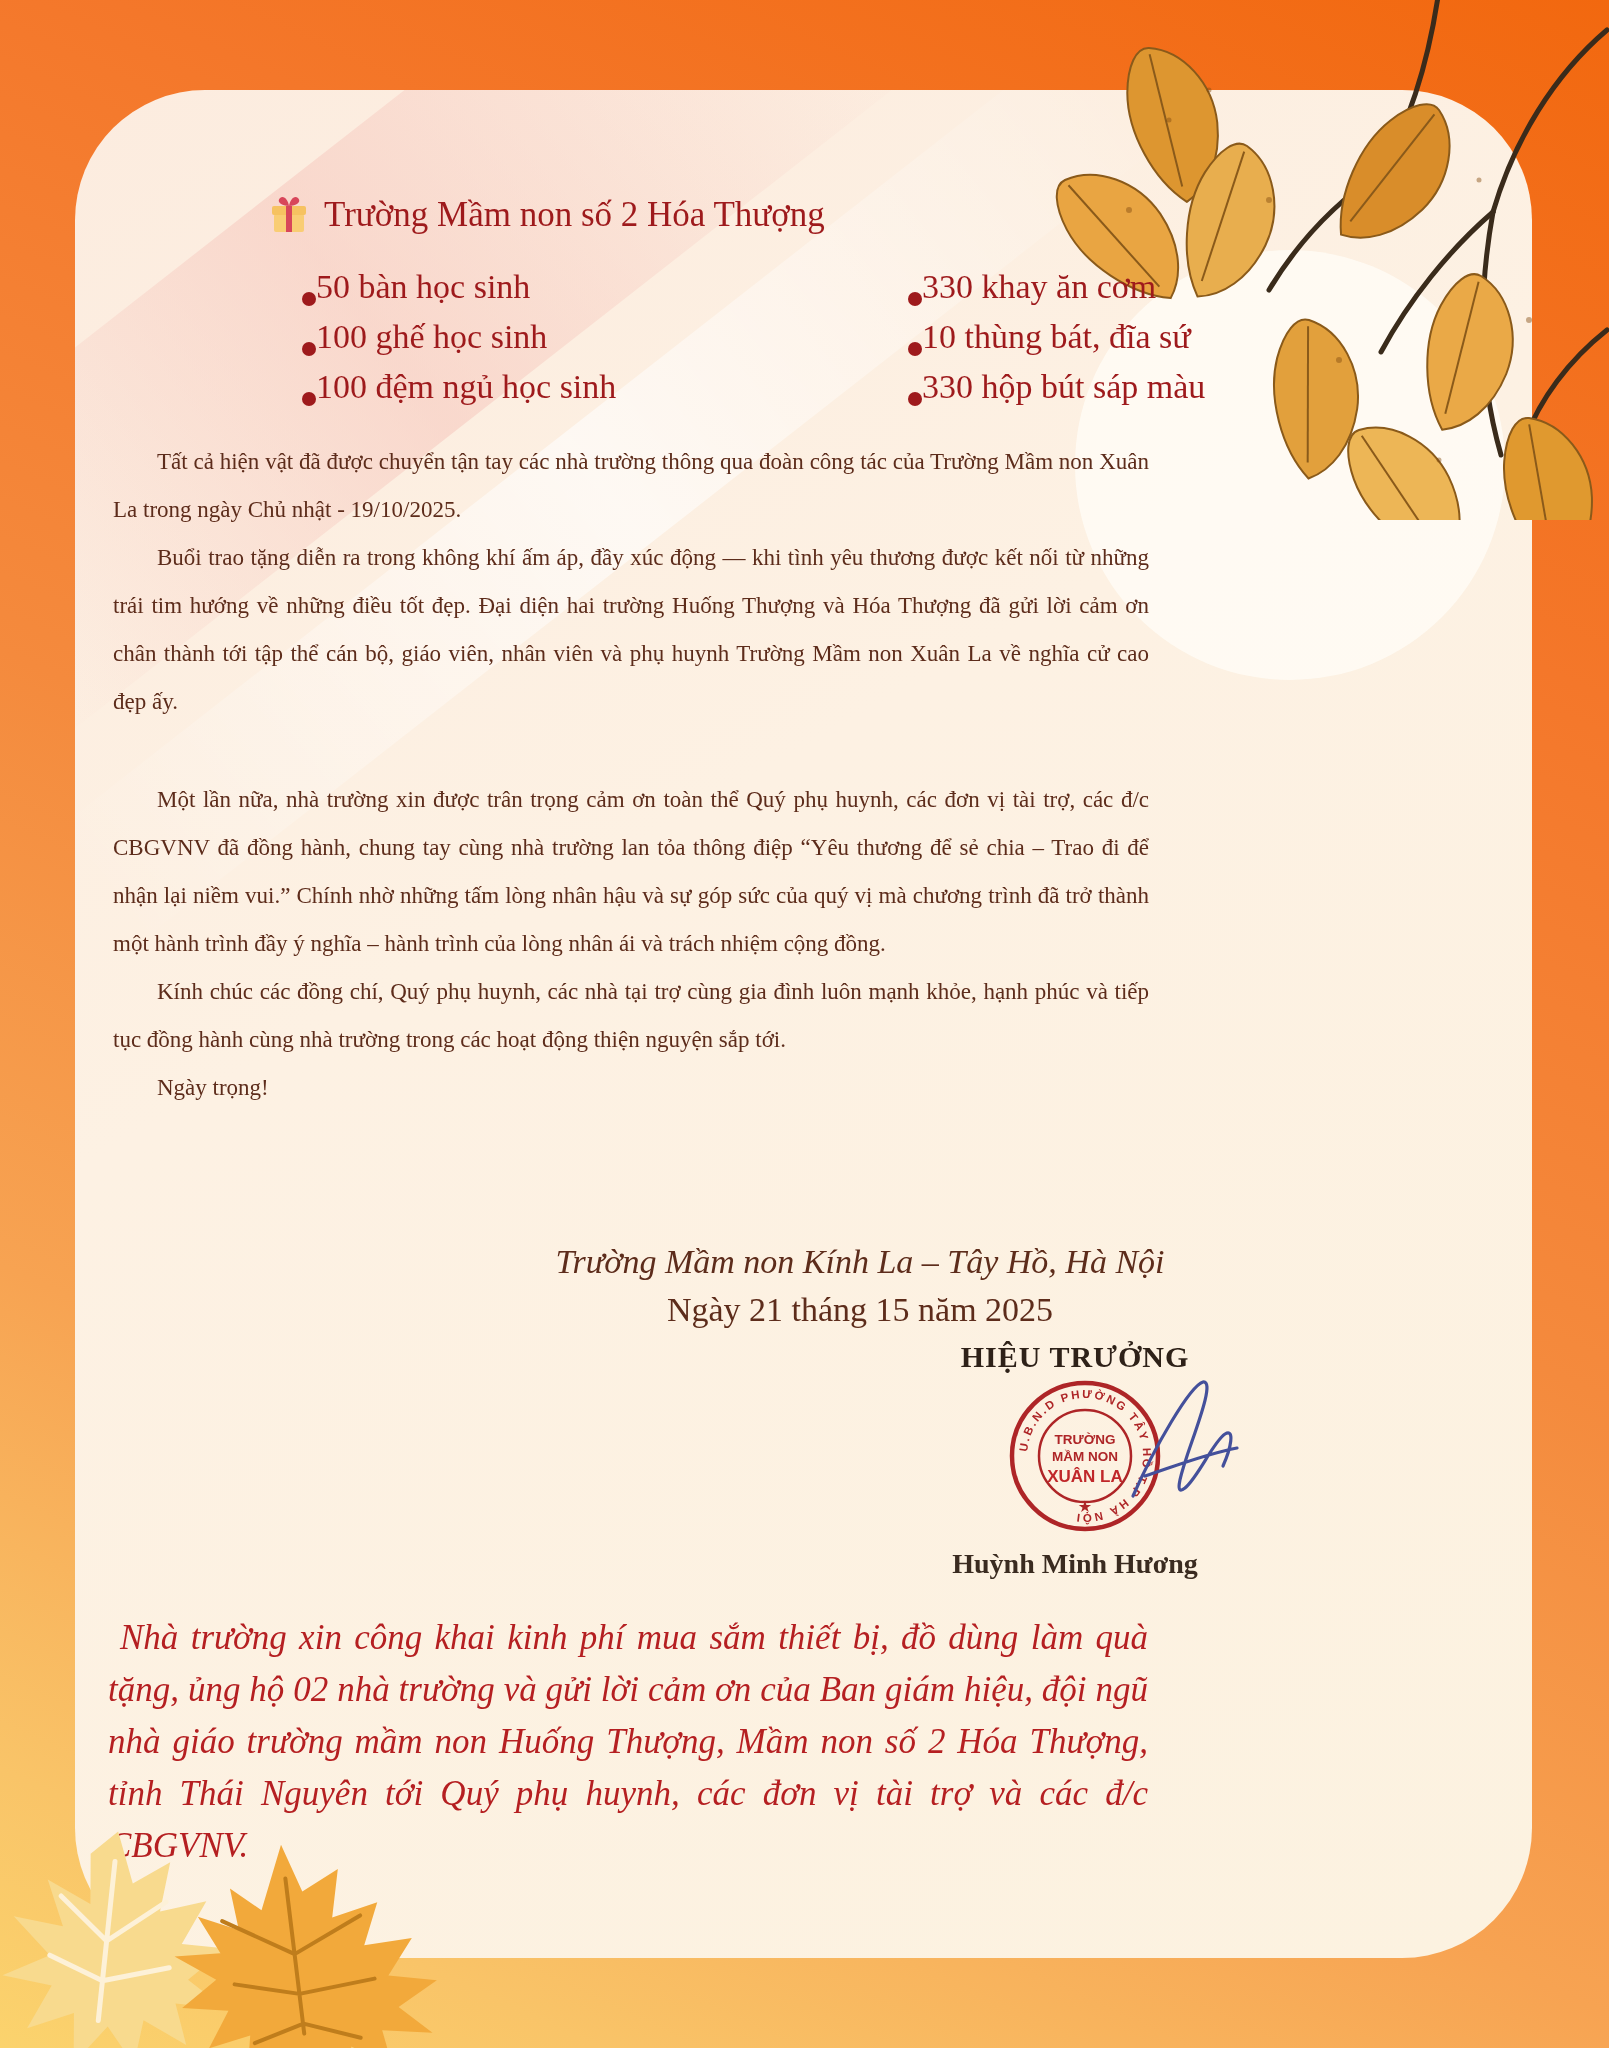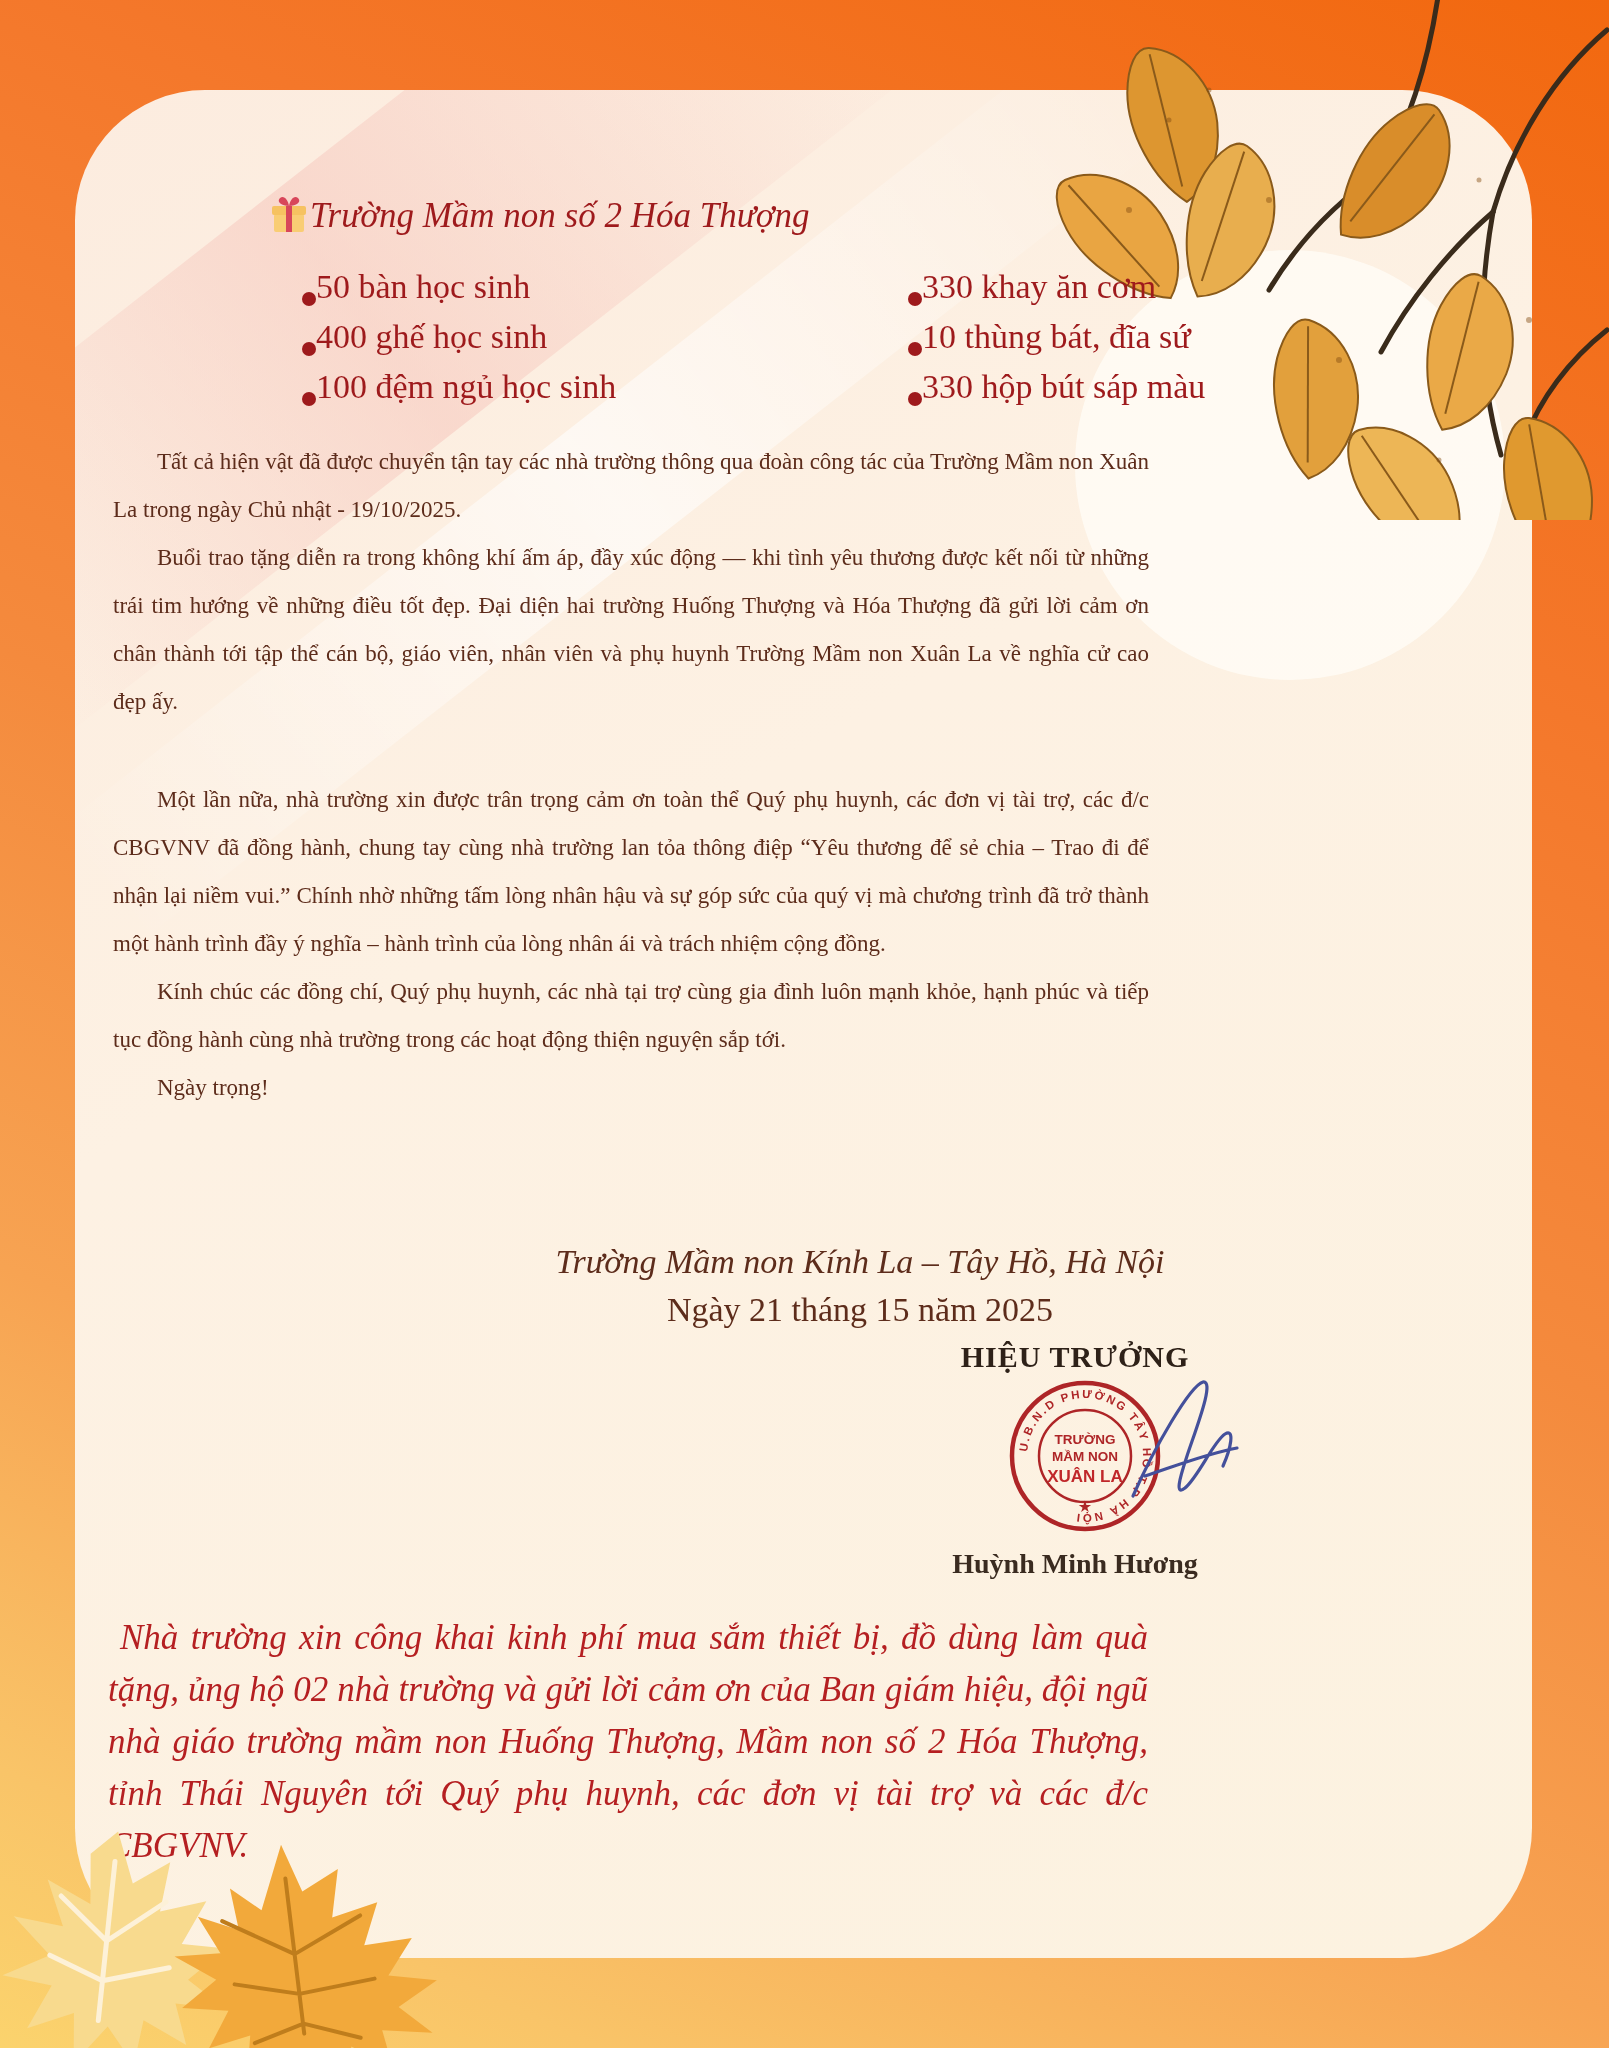--- a/index.html
+++ b/index.html
@@ -15,21 +15,21 @@
   }
   .streak{position:absolute;pointer-events:none;}
   .streak1{left:-220px;top:40px;width:1100px;height:300px;
     background:linear-gradient(90deg,rgba(248,203,193,0) 0%,rgba(246,198,188,.55) 45%,rgba(248,203,193,0) 100%);
     transform:rotate(-38deg);}
   .streak2{left:-120px;top:330px;width:1300px;height:140px;
     background:linear-gradient(90deg,rgba(255,255,255,0) 0%,rgba(255,255,255,.6) 50%,rgba(255,255,255,0) 100%);
     transform:rotate(-38deg);}
   .glow-circle{position:absolute;left:1000px;top:160px;width:430px;height:430px;border-radius:50%;
     background:#fffdf6;opacity:.8;}
-  .header-row{position:absolute;left:268px;top:194px;display:flex;align-items:flex-end;font-style:italic;}
+  .header-row{position:absolute;left:268px;top:194px;display:flex;align-items:center;gap:14px;}
   .doc-title{font-size:35px;color:#9e1a1c;}
   .list{position:absolute;}
   .list-left{left:302px;top:256px;}
   .list-right{left:908px;top:256px;}
   .li{display:flex;align-items:flex-end;height:50px;}
   .dot{width:14px;height:14px;border-radius:50%;background:#9e1a1c;flex:0 0 auto;}
   .li-label{font-size:34px;color:#9e1a1c;white-space:nowrap;}
   .body-text{position:absolute;left:113px;top:438px;width:1036px;
     font-size:23px;line-height:48px;color:#5d2c1b;text-align:justify;}
   .body-text p{margin:0;text-indent:44px;}
@@ -128,21 +128,21 @@
     <span class="doc-title">Trường Mầm non số 2 Hóa Thượng</span>
   </div>
 
   <div class="list list-left">
     <div class="li">
         <span class="dot"></span>
         <span class="li-label">50 bàn học sinh</span>
       </div>
     <div class="li">
         <span class="dot"></span>
-        <span class="li-label">400 ghế học sinh</span>
+        <span class="li-label">100 ghế học sinh</span>
       </div>
     <div class="li">
         <span class="dot"></span>
         <span class="li-label">100 đệm ngủ học sinh</span>
       </div>
   </div>
   <div class="list list-right">
     <div class="li">
         <span class="dot"></span>
         <span class="li-label">330 khay ăn cơm</span>

